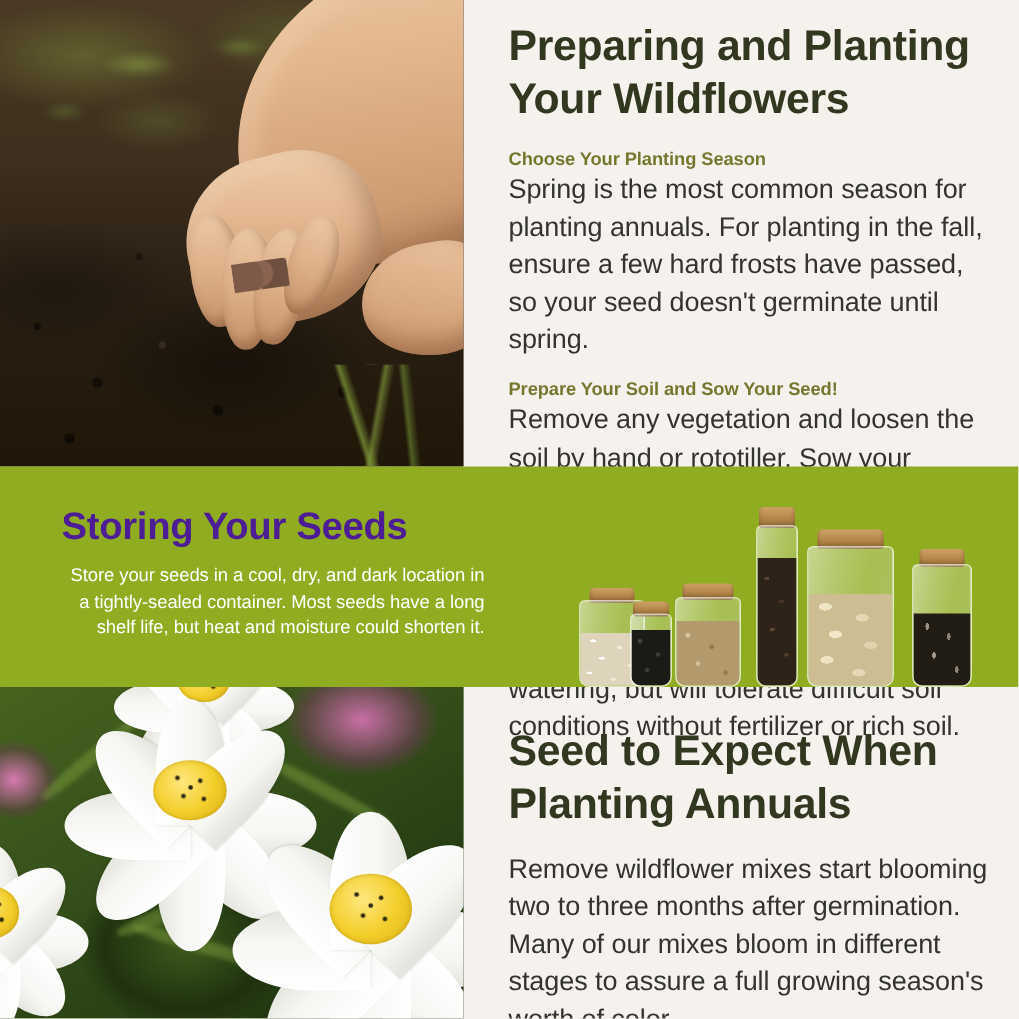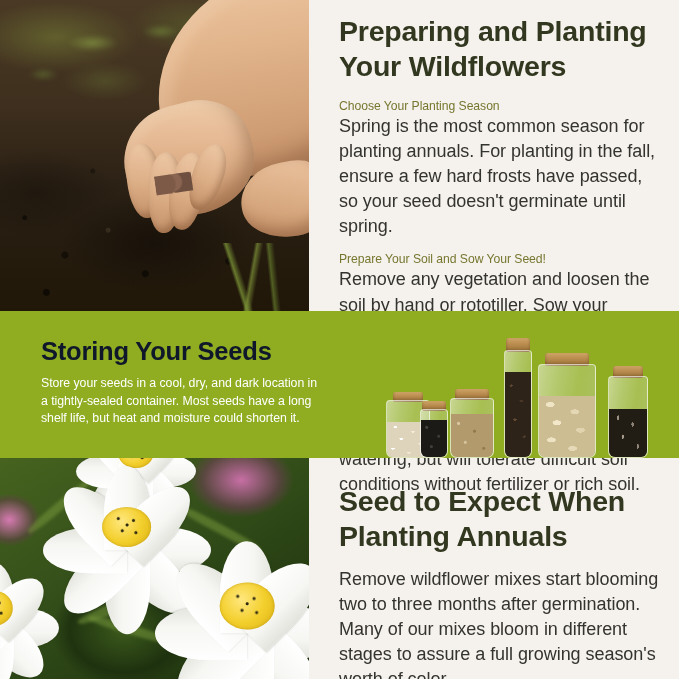--- a/index.html
+++ b/index.html
@@ -138,21 +138,21 @@
     margin: 0;
     color: #32381f;
     font-size: 28.5px;
     line-height: 1.22;
     font-weight: 700;
     letter-spacing: -.2px;
   }
   .sub {
     color: #76772f;
     font-size: 12.2px;
-    font-weight: 400;
+    font-weight: 700;
     margin: 0 0 1px 0;
     letter-spacing: -.05px;
   }
   .body {
     color: #34342f;
     font-size: 18px;
     line-height: 1.40;
     margin: 0;
     letter-spacing: -.05px;
   }
@@ -166,32 +166,33 @@
     width: 679px; height: 147px;
     background: #90ad22;
   }
   .sec2-text {
     position: absolute;
     left: 41px; top: 26px;
     width: 282px;
   }
   h2.title-green {
     margin: 0 0 10px 0;
-    color: #0f172a;
+    color: #4c1d95;
     font-size: 25.5px;
     font-weight: 700;
     line-height: 1.1;
     letter-spacing: -.2px;
   }
   .body-green {
     color: #ffffff;
     font-size: 12.3px;
     line-height: 1.42;
     margin: 0;
     letter-spacing: -.05px;
+    text-align: right;
   }
   .jars {
     position: absolute;
     left: 386px; top: 331px;
     width: 272px; height: 127px;
   }
   .jar { position: absolute; bottom: 0; }
   .jar .glass {
     position: absolute;
     left: 0; bottom: 0;

